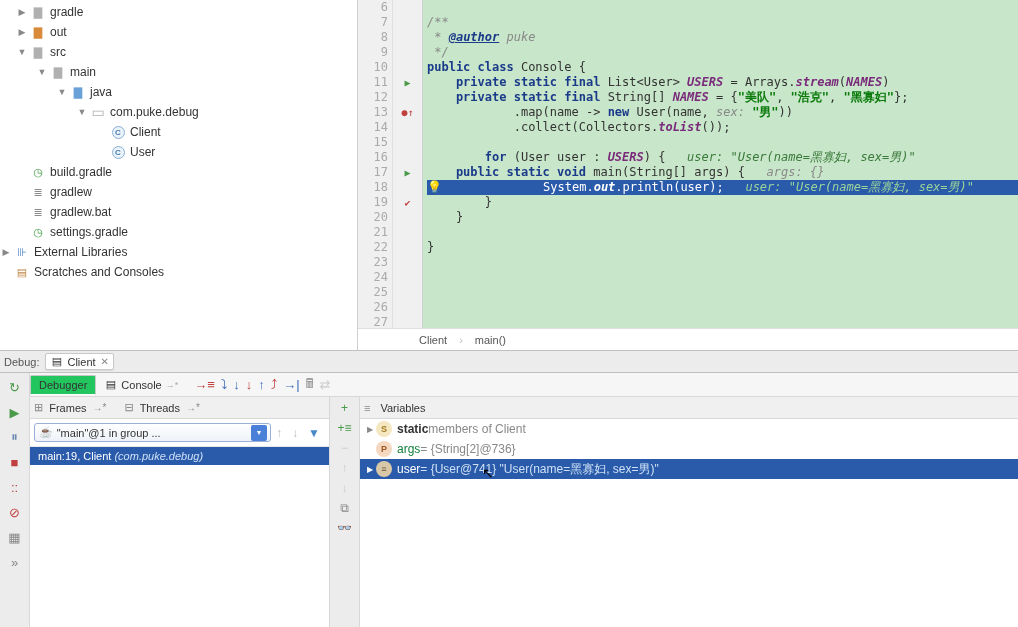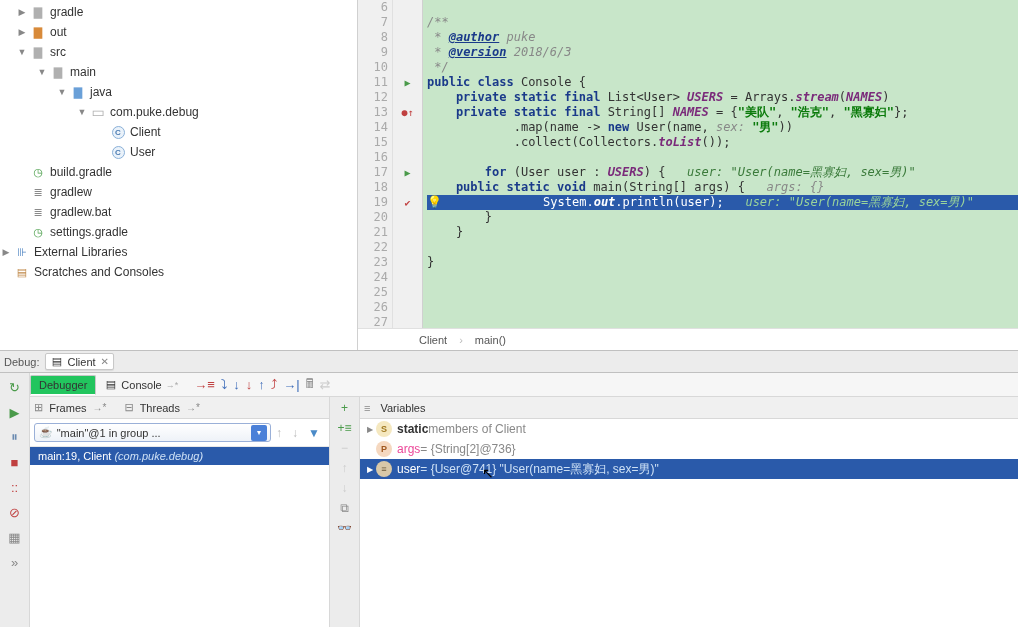--- a/index.html
+++ b/index.html
@@ -217,21 +217,20 @@
           <div></div>
           <div></div>
           <div></div>
           <div></div>
           <div></div>
       </div>
       <div class="code">
         <div></div>
         <div><span class="com">/**</span></div>
         <div><span class="com"> * </span><span class="doc-tag">@author</span><span class="com"> puke</span></div>
-        <div><span class="com"> * </span><span class="doc-tag">@version</span><span class="com"> 2018/6/3</span></div>
         <div><span class="com"> */</span></div>
         <div><span class="kw">public class </span><span class="cls2">Console {</span></div>
         <div><span class="kw">    private static final </span><span class="cls2">List&lt;User&gt; </span><span class="static">USERS</span><span> = Arrays.</span><span class="static">stream</span><span>(</span><span class="static">NAMES</span><span>)</span></div>
         <div><span class="kw">    private static final </span><span class="cls2">String[] </span><span class="static">NAMES</span><span> = {</span><span class="str">"美队"</span><span>, </span><span class="str">"浩克"</span><span>, </span><span class="str">"黑寡妇"</span><span>};</span></div>
         <div><span>            .map(name -&gt; </span><span class="kw">new </span><span>User(name, </span><span class="hint">sex: </span><span class="str">"男"</span><span>))</span></div>
         <div><span>            .collect(Collectors.</span><span class="static">toList</span><span>());</span></div>
         <div></div>
         <div><span class="kw">        for </span><span>(User user : </span><span class="static">USERS</span><span>) {   </span><span class="hint-play">user: "User(name=黑寡妇, sex=男)"</span></div>
         <div><span class="kw">    public static void </span><span>main(String[] args) {   </span><span class="hint">args: {}</span></div>
         <div class="current-line"><span class="bulb">💡  </span><span>            System.</span><span class="static">out</span><span>.println(user);   </span><span class="hint-play">user: "User(name=黑寡妇, sex=男)"</span></div>
@@ -332,21 +331,21 @@
           </div>
         <div class="var-row">
             <span class="var-arrow">▶</span>
             <span class="var-ico s">S</span>
             <b>static</b>
             <span class="var-val"> members of Client</span>
           </div>
         <div class="var-row">
             <span class="var-arrow"></span>
             <span class="var-ico p">P</span>
-            <span style="color:#ec4899">args</span>
+            <span style="color:#15803d">args</span>
             <span class="var-val"> = {String[2]@736}</span>
           </div>
         <div class="var-row selected" style="position:relative">
             <span class="var-arrow">▶</span>
             <span class="var-ico o">≡</span>
             <span>user</span>
             <span class="var-val"> = {User@741} "User(name=黑寡妇, sex=男)"</span>
           <span class="cursor" style="left:122px;top:6px;font-size:14px;color:#000">↖</span>
         </div>
       </div>

